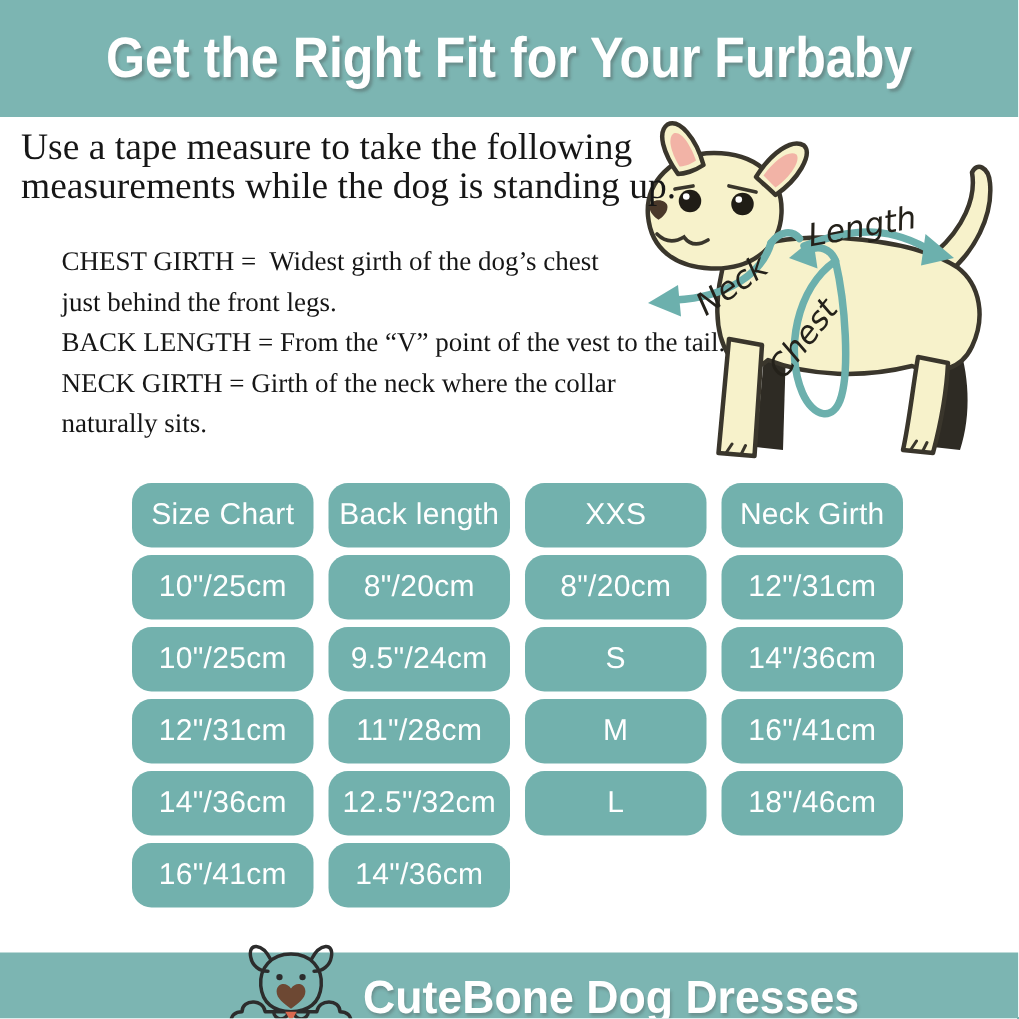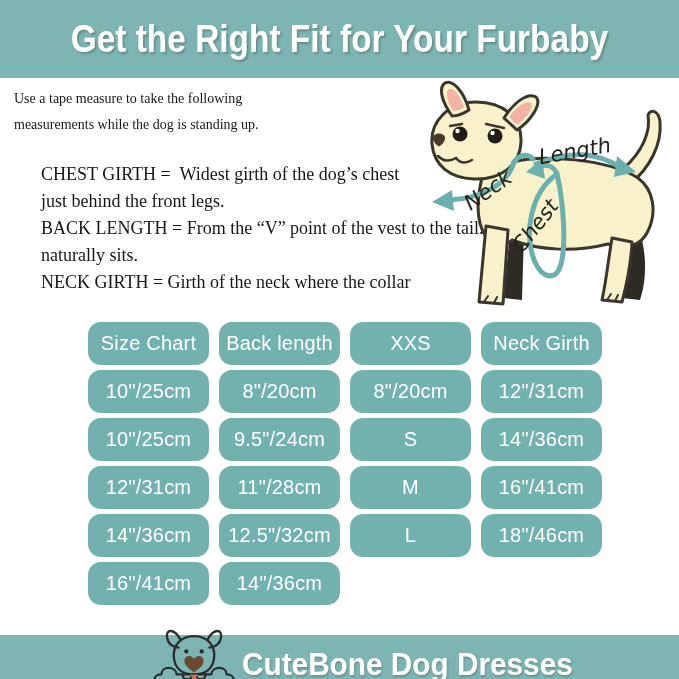--- a/index.html
+++ b/index.html
@@ -8,21 +8,21 @@
 
   
   .header-band{position:absolute;top:0;left:0;width:679px;height:78px;background:#7cb5b2;
                display:flex;align-items:center;justify-content:center;}
   .header-band h1{margin:0;color:#ffffff;font-size:38px;font-weight:800;white-space:nowrap;
                   transform:scaleX(0.88);text-shadow:2px 2px 2px rgba(70,70,70,0.35);
                   font-family:"Liberation Sans",sans-serif;}
 
   
   .intro{position:absolute;left:14px;top:86px;font-family:"Liberation Serif",serif;
-         font-size:14px;line-height:26px;color:#161616;z-index:2;}
+         font-size:25px;line-height:26px;color:#161616;z-index:2;}
   .defs{position:absolute;left:9px;top:161px;font-family:"Liberation Serif",serif;
         font-size:18px;line-height:27px;color:#161616;z-index:2;}
   .defs div{white-space:pre;margin-left:32px;}
 
   
   .dog-wrap{position:absolute;left:424px;top:80px;width:255px;height:235px;z-index:1;}
   .dog-label{font-family:"DejaVu Sans",sans-serif;font-style:italic;font-weight:500;
              fill:#24211a;font-size:21px;text-anchor:middle;}
 
   
@@ -49,22 +49,22 @@
 
   <div class="intro">
     <div>Use a tape measure to take the following</div>
     <div>measurements while the dog is standing up.</div>
   </div>
 
   <div class="defs">
     <div>CHEST GIRTH =  Widest girth of the dog’s chest</div>
     <div>just behind the front legs.</div>
     <div>BACK LENGTH = From the “V” point of the vest to the tail.</div>
+    <div>NECK GIRTH = Girth of the neck where the collar</div>
     <div>naturally sits.</div>
-    <div>NECK GIRTH = Girth of the neck where the collar</div>
   </div>
 
   <div class="dog-wrap">
     <svg viewBox="0 0 255 235" width="255" height="235">
 
       <path d="M86,150 L80,218 L98,220 L100,152 Z" fill="#2e2b24"></path>
       <path d="M196,148 C204,172 206,196 198,218 L216,220 C224,196 222,168 214,146 Z" fill="#2e2b24"></path>
 
       <path d="M206,104 C226,88 238,64 236,42 C235,31 227,28 224,35 C227,52 218,72 200,88 Z" fill="#f7f2cb" stroke="#3a362c" stroke-width="3" stroke-linejoin="round"></path>
 

